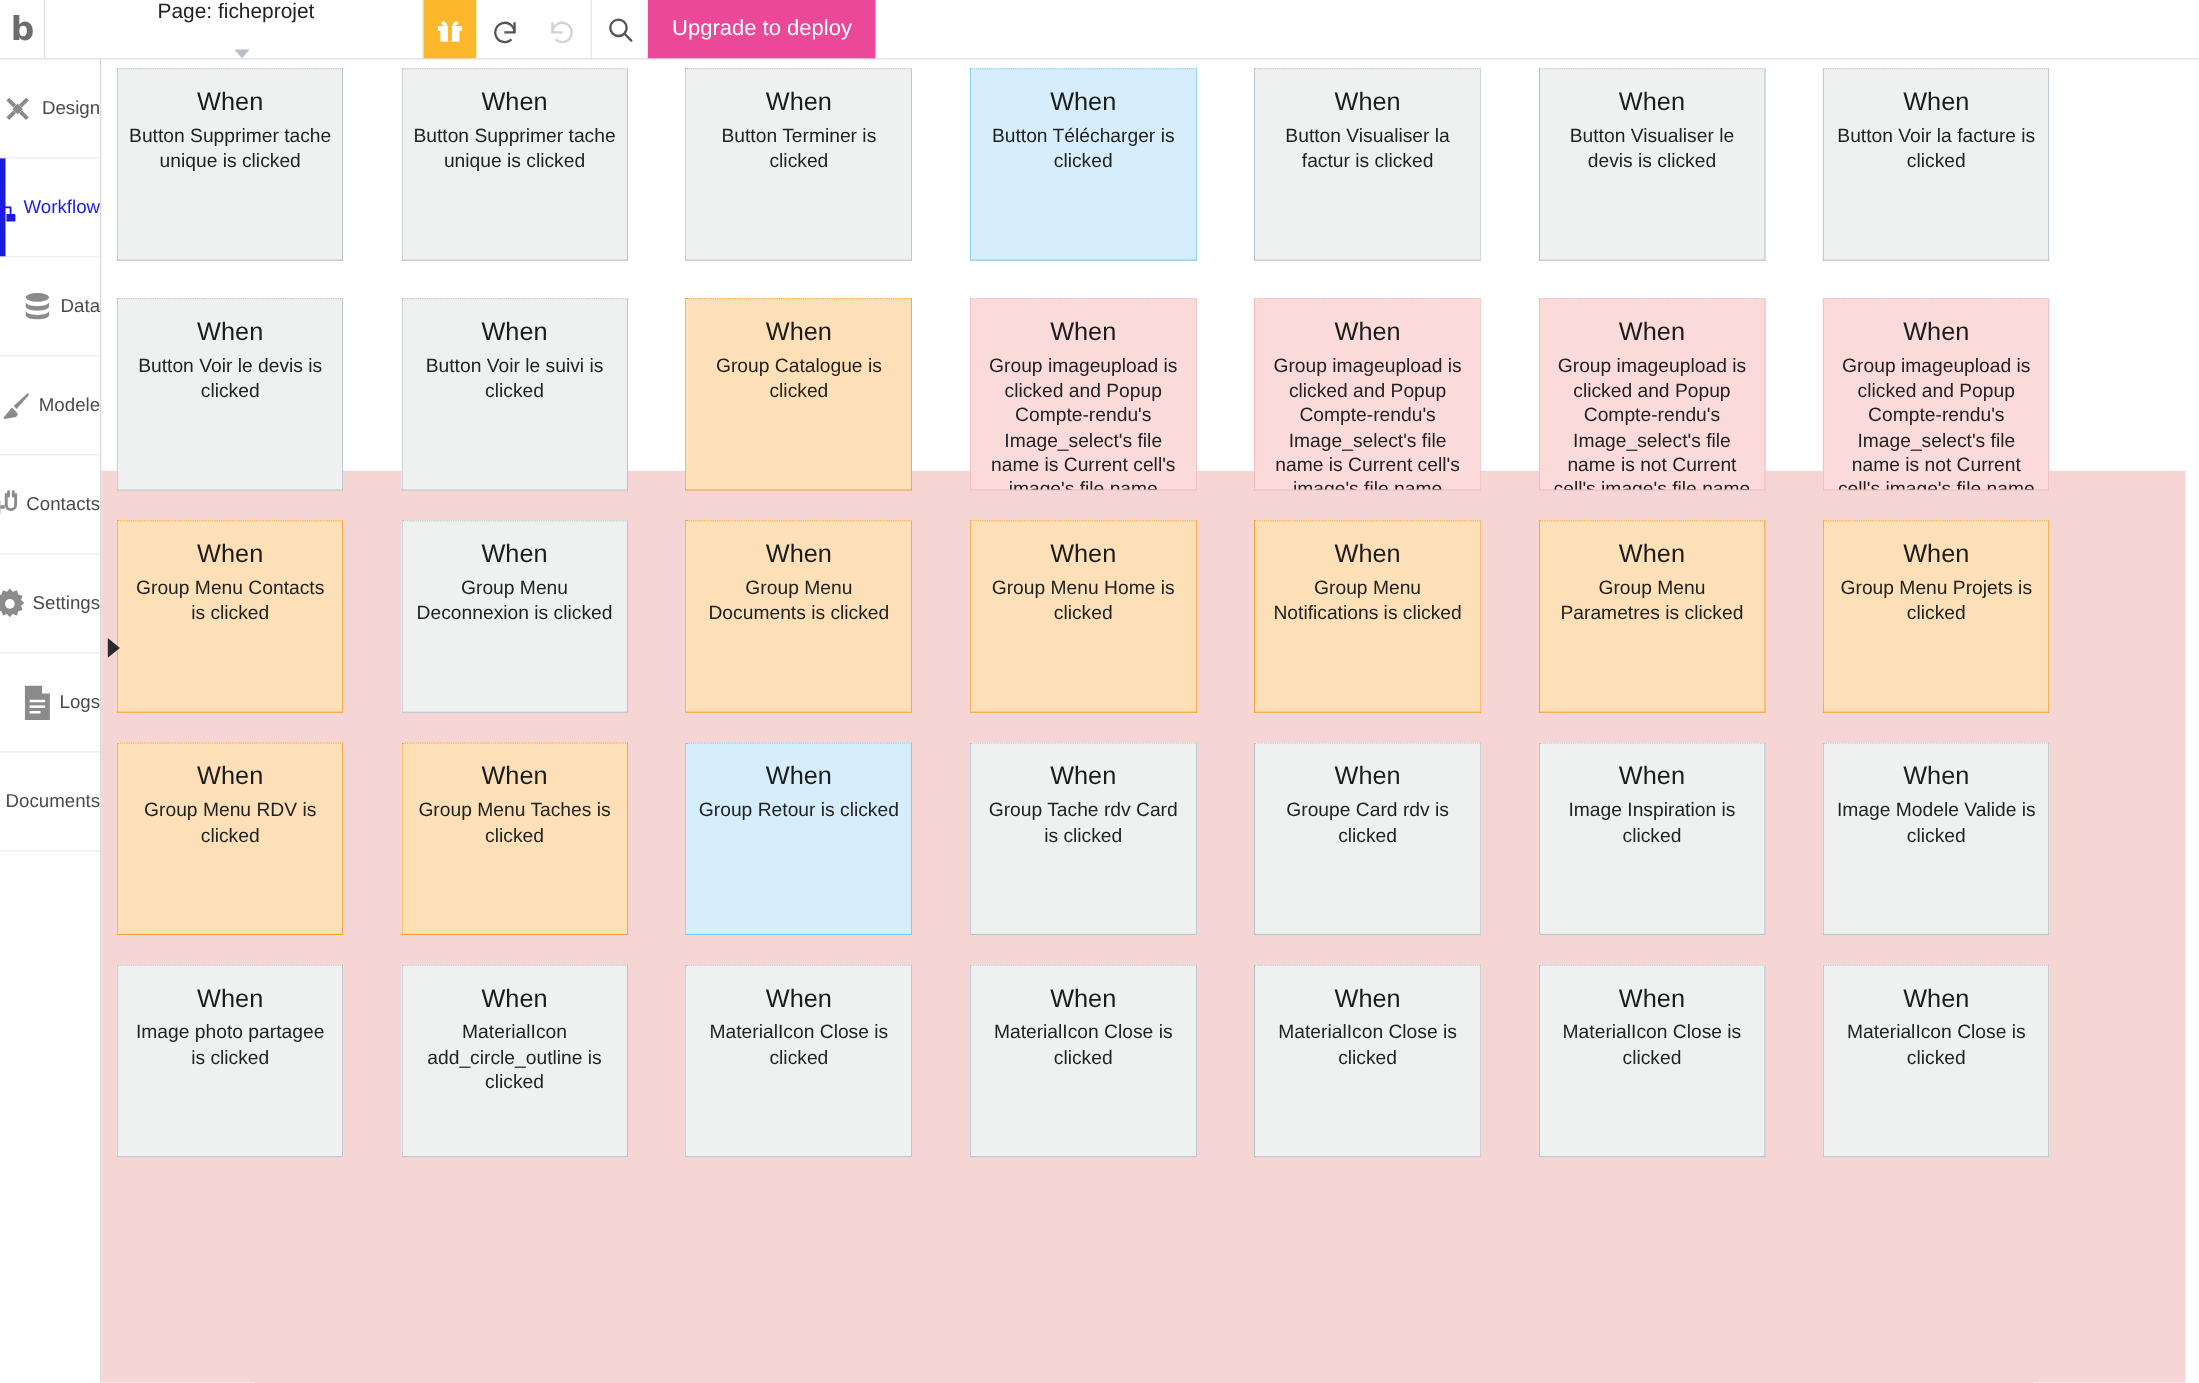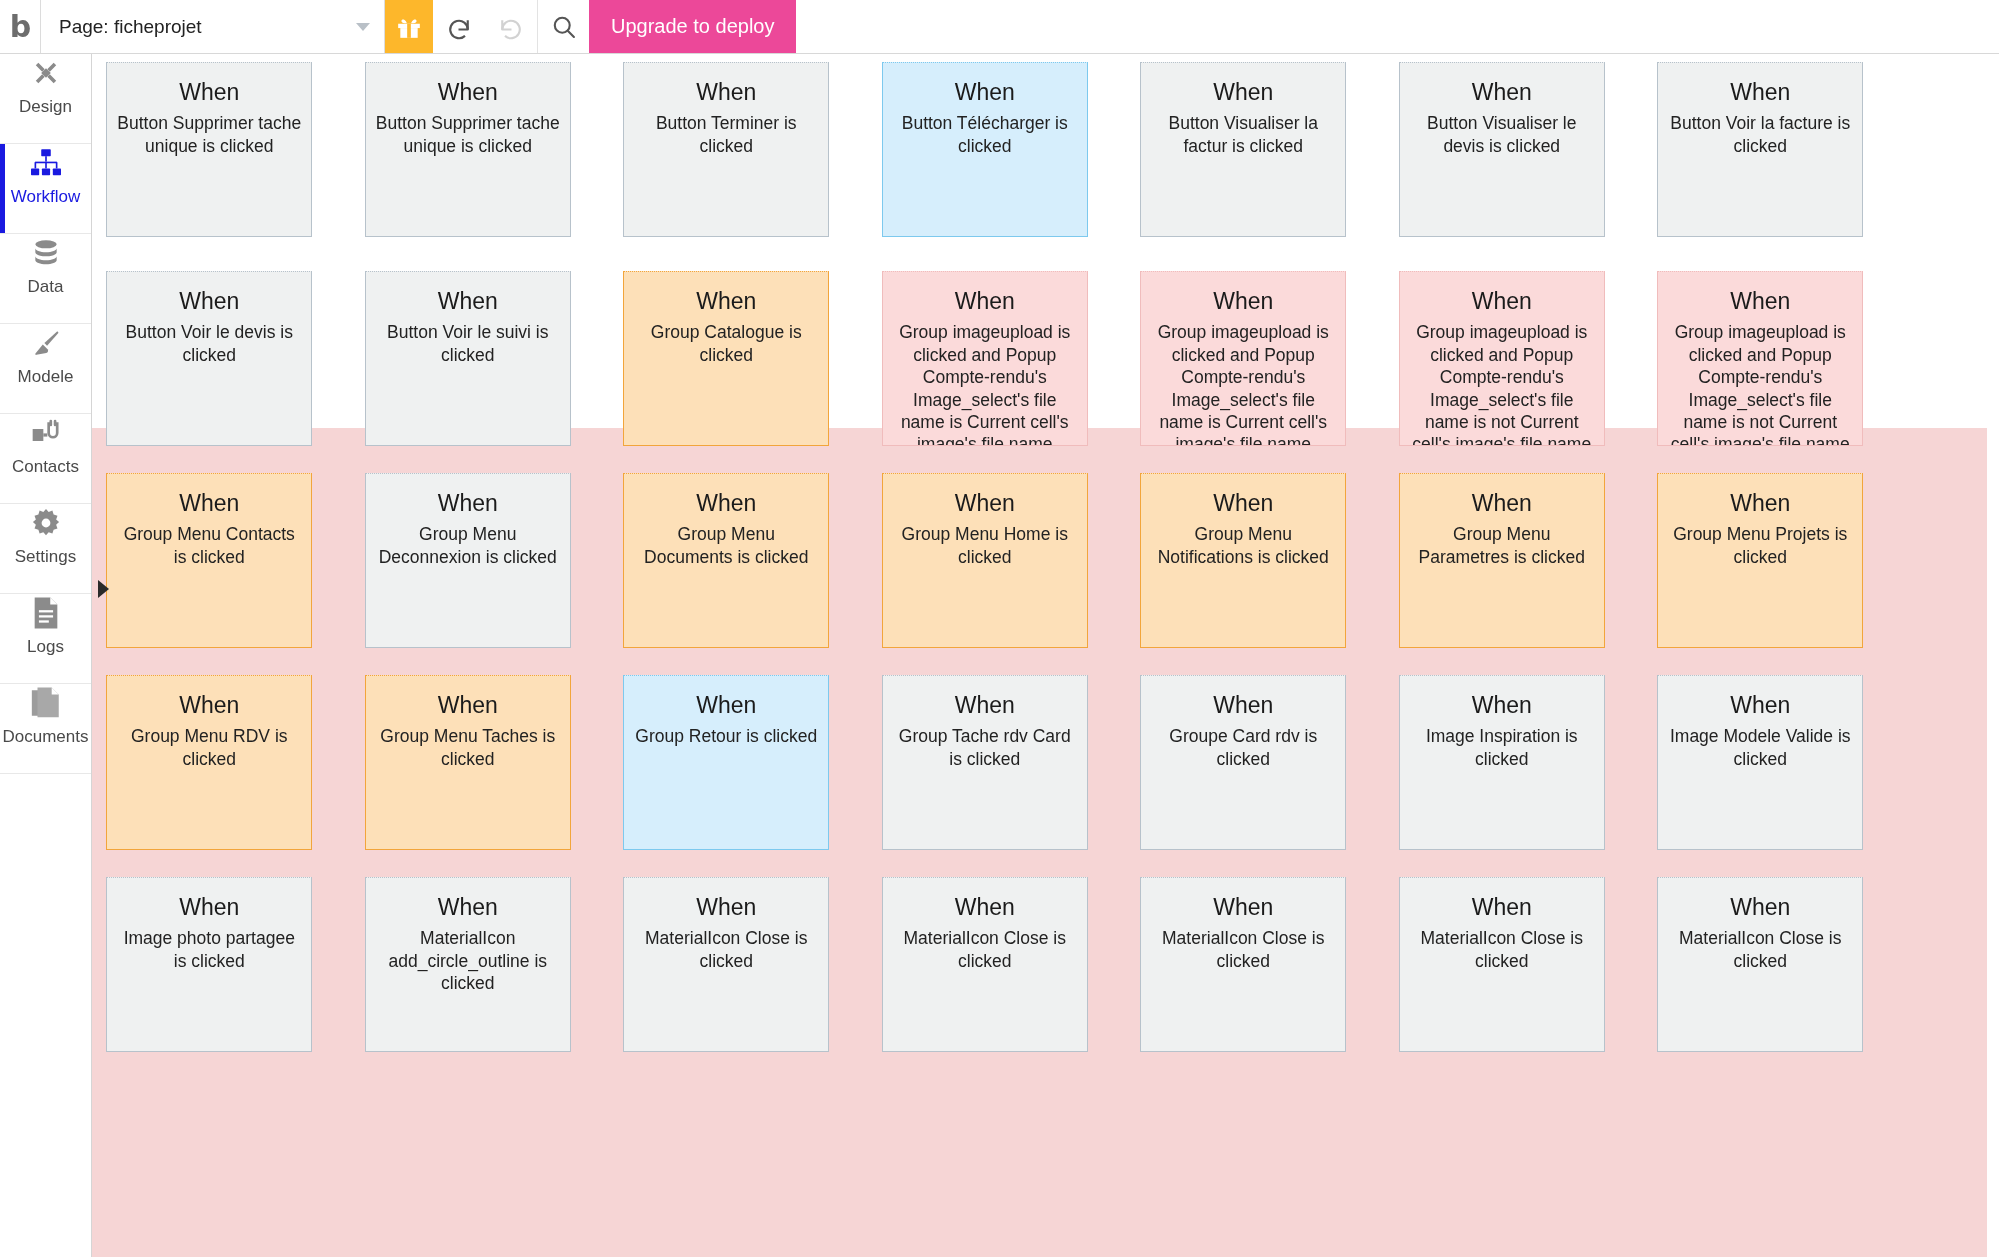--- a/index.html
+++ b/index.html
@@ -40,20 +40,21 @@
     font-family: "DejaVu Sans", sans-serif;
   }
   .tb-select {
     border-left: 1px solid #dcdcdc;
     border-right: 1px solid #dcdcdc;
     display: flex;
     align-items: center;
     padding: 0 14px 0 18px;
     position: relative;
     cursor: pointer;
+    flex-direction: column;
   }
   .tb-select.page-select { width: 345px; flex: 0 0 345px; }
   .tb-select.event-select { width: 318px; flex: 0 0 318px; border-left: none; }
   .tb-select .sel-text {
     font-size: 19px;
     color: #222;
     flex: 1;
     white-space: nowrap;
     overflow: hidden;
   }
@@ -110,23 +111,23 @@
     width: 92px;
     height: 1203px;
     background: #ffffff;
     border-right: 1px solid #d5d5d5;
     z-index: 20;
   }
   .side-item {
     height: 90px;
     border-bottom: 1px solid #e8e8e8;
     display: flex;
-    flex-direction: column;
-    align-items: center;
-    justify-content: flex-start;
+    flex-direction: row;
+    align-items: center;
+    justify-content: flex-end;
     gap: 5px;
     cursor: pointer;
     position: relative;
   }
   .side-item .ico { height: 38px; display: flex; align-items: center; justify-content: center; }
   .side-item .lbl { font-size: 17px; color: #4a4a4a; }
   .side-item.active { }
   .side-item.active .lbl { color: #1a1ae0; }
   .side-item.active::before {
     content: "";

